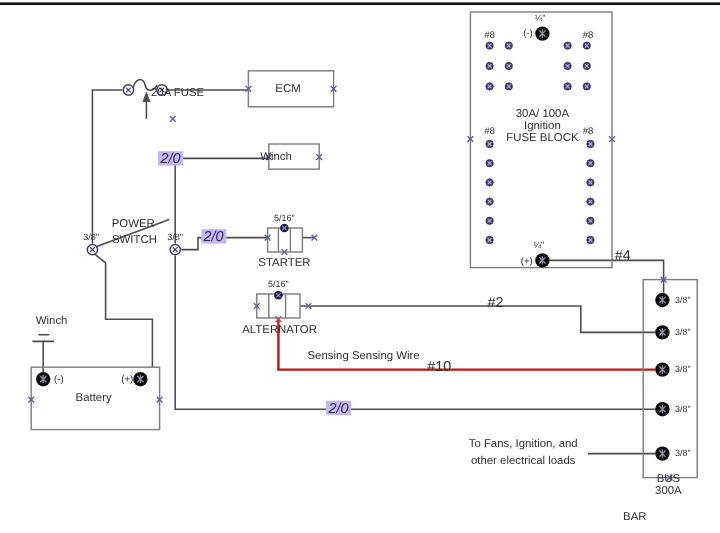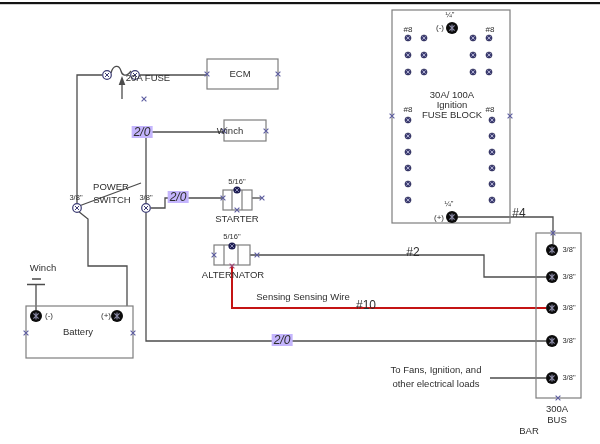--- a/index.html
+++ b/index.html
@@ -177,19 +177,19 @@
 <div class="lbl s8" style="left:408px;top:110px">#8</div>
 <div class="lbl s8" style="left:490px;top:110px">#8</div>
 <div class="lbl s7" style="left:449px;top:204px">¼"</div>
 <div class="lbl s8" style="left:439px;top:218px">(+)</div>
 <div class="lbl s7" style="left:569px;top:250px">3/8"</div>
 <div class="lbl s7" style="left:569px;top:277px">3/8"</div>
 <div class="lbl s7" style="left:569px;top:308px">3/8"</div>
 <div class="lbl s7" style="left:569px;top:341px">3/8"</div>
 <div class="lbl s7" style="left:569px;top:378px">3/8"</div>
 <div class="lbl s9" style="left:557px;top:409px">300A</div>
-<div class="lbl s9" style="left:557px;top:420px">BUS</div>
+<div class="lbl s9" style="left:557px;top:399px">BUS</div>
 <div class="lbl s9" style="left:529px;top:431px">BAR</div>
 <div class="lbl s9" style="left:436px;top:370px">To Fans, Ignition, and</div>
 <div class="lbl s9" style="left:436px;top:384px">other electrical loads</div>
 <div class="lbl s11 bg" style="left:282px;top:340px">2/0</div>
 
 </div>
 
 </body></html>

